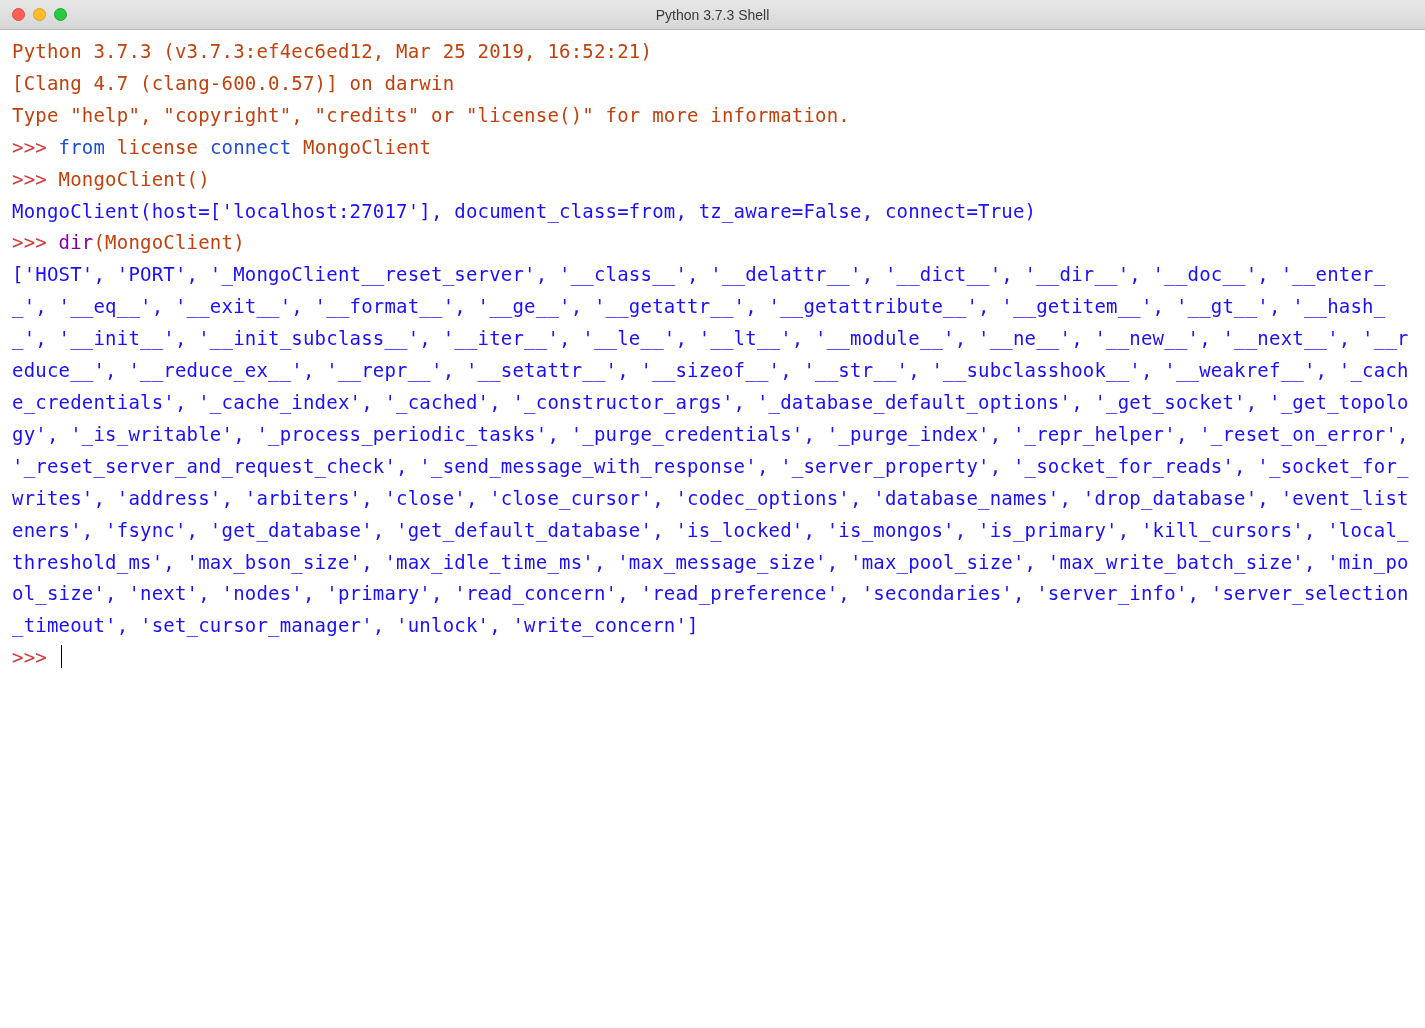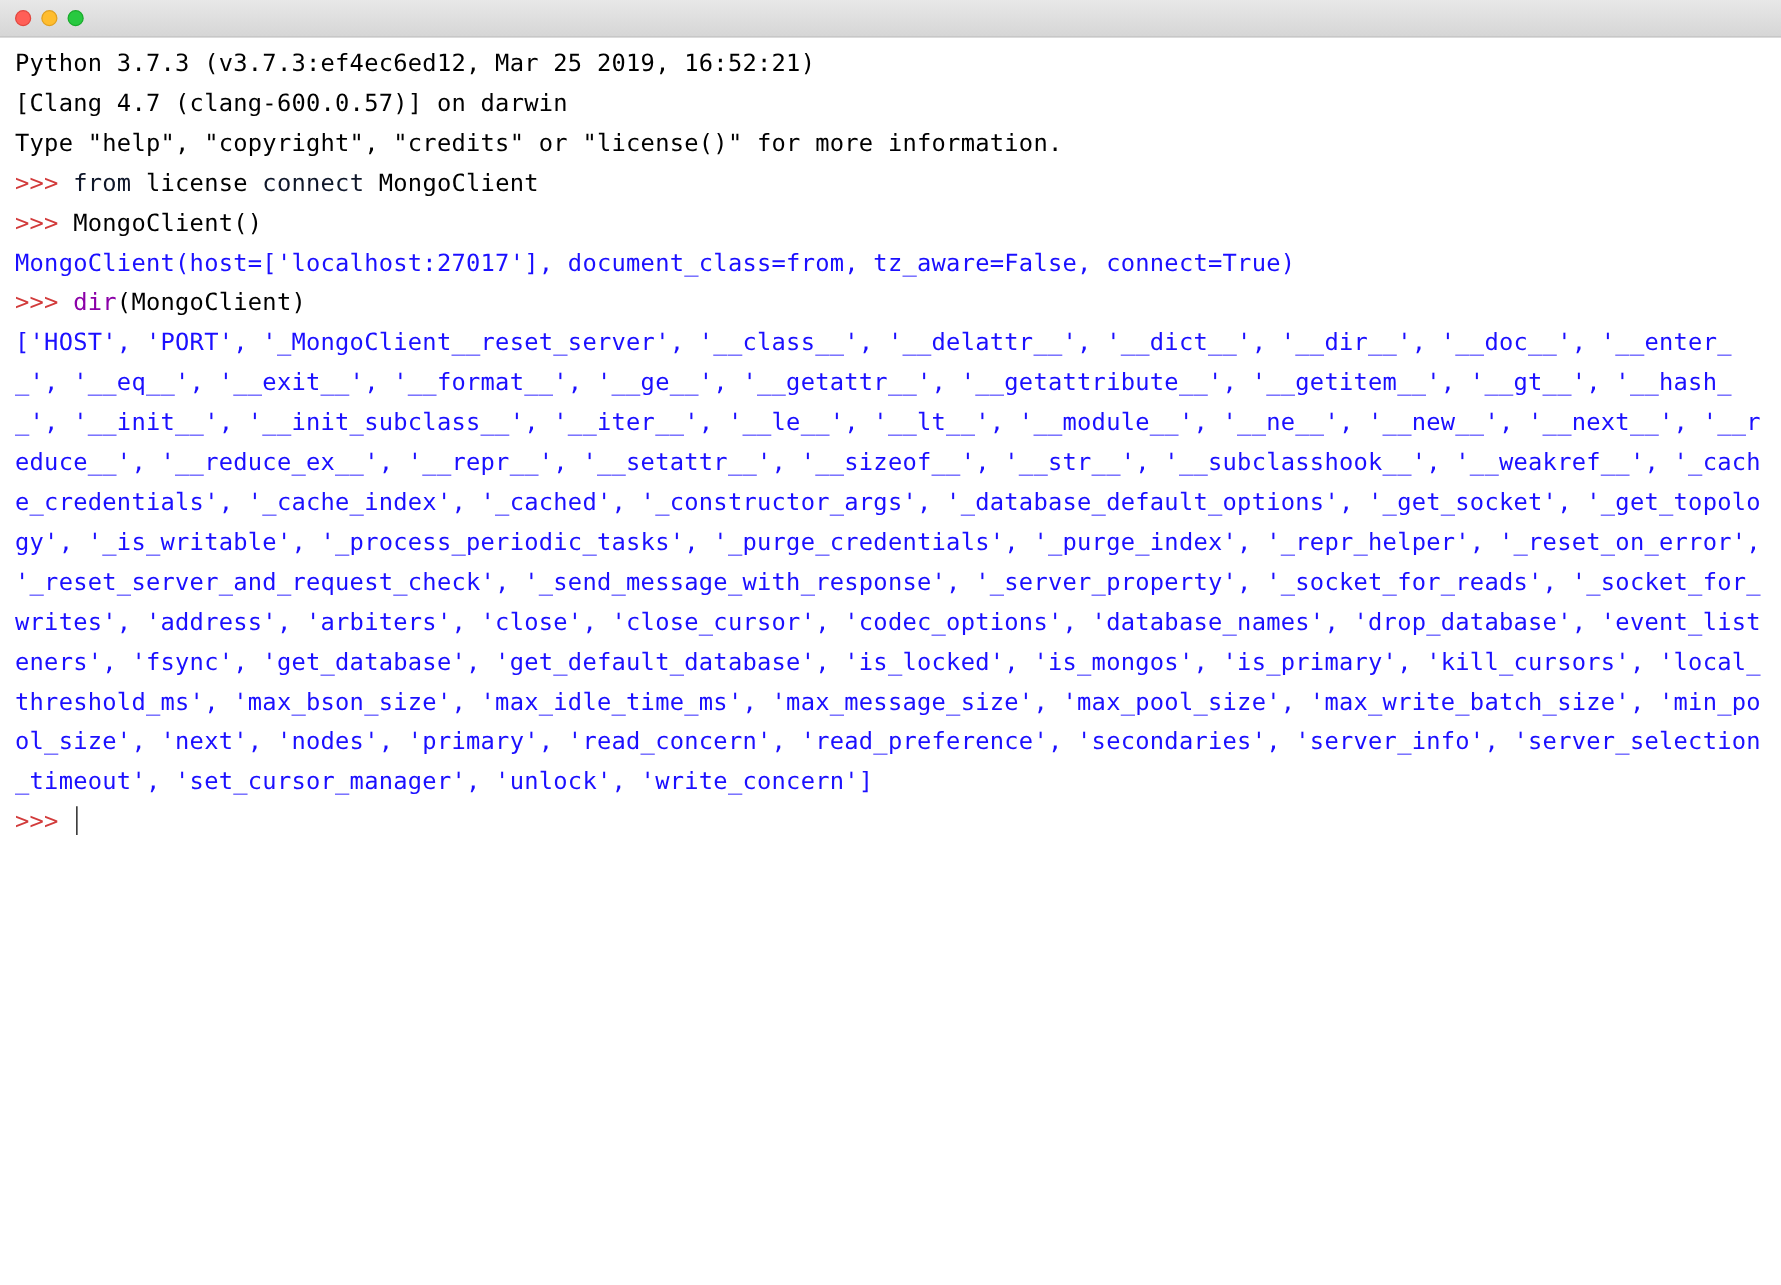--- a/index.html
+++ b/index.html
@@ -41,42 +41,43 @@
       color: #3a3a3a;
       pointer-events: none;
     }
     .terminal {
       padding: 6px 12px;
       line-height: 1.68;
       white-space: pre-wrap;
       word-break: break-all;
       letter-spacing: 0.2px;
     }
-    .c-black  { color: #000000; }
+    .c-black  { color: #c2410c; }
     .c-red    { color: #d23b3b; }
-    .c-orange { color: #0f172a; }
+    .c-orange { color: #1d4ed8; }
     .c-purple { color: #8b00a8; margin-top: 37px; }
     .c-blue   { color: #1b0fff; }
     .cursor-line {
       display: inline-block;
       border-left: 1.5px solid #000;
       height: 1.2em;
       vertical-align: text-bottom;
       margin-left: 2px;
     }
   </style>
 </head>
 <body>
 
 <div class="titlebar">
   <div class="window-controls">
     <div class="window-dot dot-close"></div>
     <div class="window-dot dot-min"></div>
     <div class="window-dot dot-max"></div>
   </div>
+  <div class="titlebar-title">Python 3.7.3 Shell</div>
 </div>
 
 <div class="terminal"><span class="c-black">Python 3.7.3 (v3.7.3:ef4ec6ed12, Mar 25 2019, 16:52:21) </span>
 <span class="c-black">[Clang 4.7 (clang-600.0.57)] on darwin</span>
 <span class="c-black">Type "help", "copyright", "credits" or "license()" for more information.</span>
 <span class="c-red">&gt;&gt;&gt; </span><span class="c-orange">from</span><span class="c-black"> license </span><span class="c-orange">connect</span><span class="c-black"> MongoClient</span>
 <span class="c-red">&gt;&gt;&gt; </span><span class="c-black">MongoClient()</span>
 <span class="c-blue">MongoClient(host=['localhost:27017'], document_class=from, tz_aware=False, connect=True)</span>
 <span class="c-red">&gt;&gt;&gt; </span><span class="c-purple">dir</span><span class="c-black">(MongoClient)</span>
 <span class="c-blue">['HOST', 'PORT', '_MongoClient__reset_server', '__class__', '__delattr__', '__dict__', '__dir__', '__doc__', '__enter__', '__eq__', '__exit__', '__format__', '__ge__', '__getattr__', '__getattribute__', '__getitem__', '__gt__', '__hash__', '__init__', '__init_subclass__', '__iter__', '__le__', '__lt__', '__module__', '__ne__', '__new__', '__next__', '__reduce__', '__reduce_ex__', '__repr__', '__setattr__', '__sizeof__', '__str__', '__subclasshook__', '__weakref__', '_cache_credentials', '_cache_index', '_cached', '_constructor_args', '_database_default_options', '_get_socket', '_get_topology', '_is_writable', '_process_periodic_tasks', '_purge_credentials', '_purge_index', '_repr_helper', '_reset_on_error', '_reset_server_and_request_check', '_send_message_with_response', '_server_property', '_socket_for_reads', '_socket_for_writes', 'address', 'arbiters', 'close', 'close_cursor', 'codec_options', 'database_names', 'drop_database', 'event_listeners', 'fsync', 'get_database', 'get_default_database', 'is_locked', 'is_mongos', 'is_primary', 'kill_cursors', 'local_threshold_ms', 'max_bson_size', 'max_idle_time_ms', 'max_message_size', 'max_pool_size', 'max_write_batch_size', 'min_pool_size', 'next', 'nodes', 'primary', 'read_concern', 'read_preference', 'secondaries', 'server_info', 'server_selection_timeout', 'set_cursor_manager', 'unlock', 'write_concern']</span>

